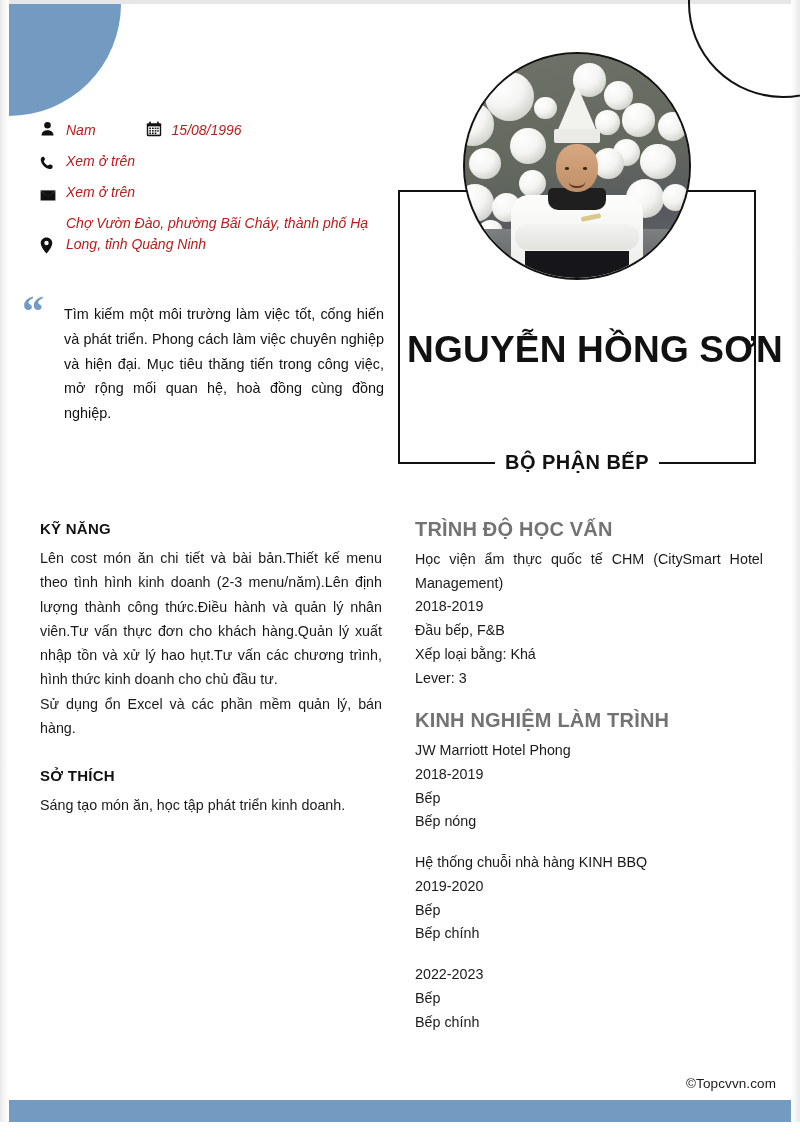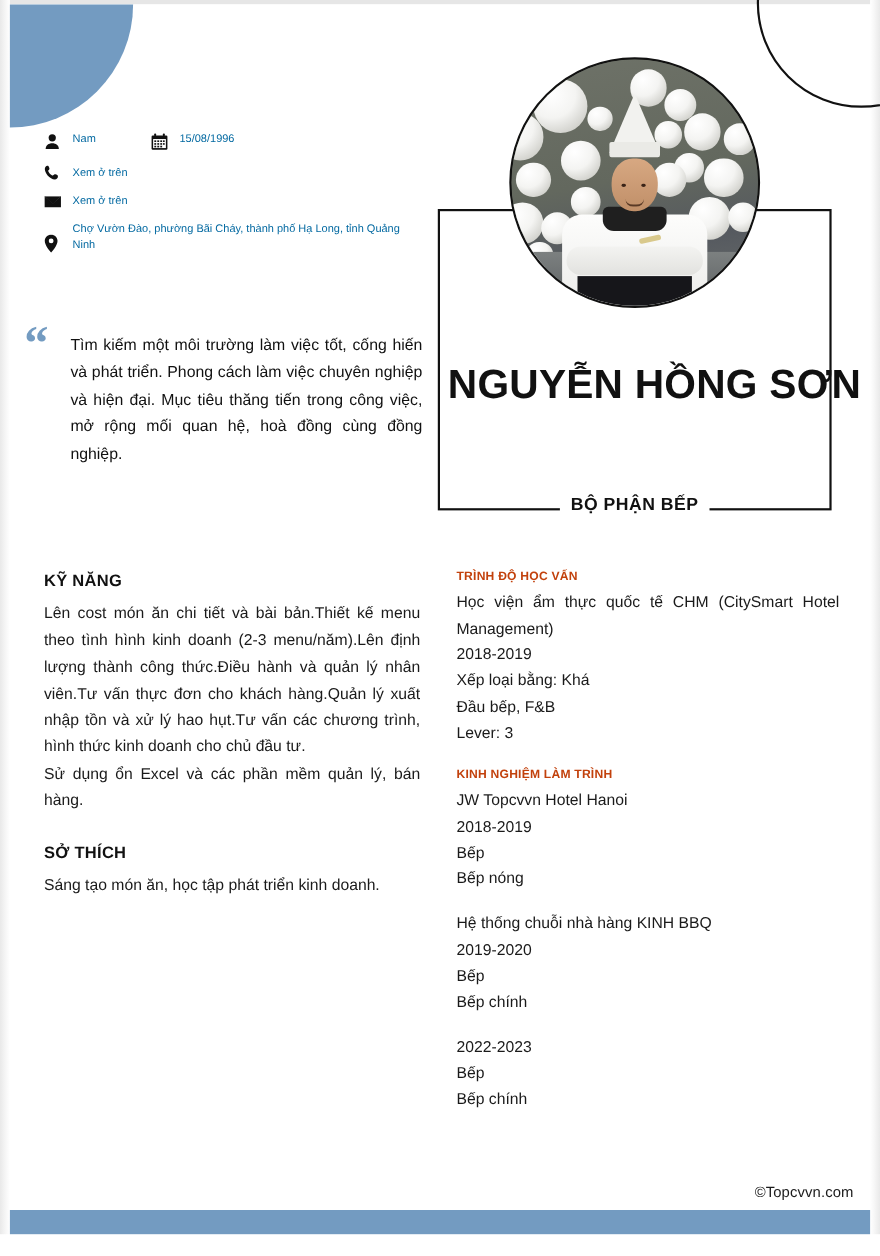--- a/index.html
+++ b/index.html
@@ -44,21 +44,21 @@
   .footer-credit {
     position:absolute; right:24px; top:1076px;
     font-size:13.5px; color:#1b1b1b; letter-spacing:0.1px;
   }
 
   
   .contact { position:absolute; left:40px; top:120px; width:345px; }
   .crow { display:flex; align-items:flex-end; margin-bottom:11px; }
   .cicon { width:26px; min-width:26px; display:flex; align-items:center; justify-content:flex-start; padding-top:1px; }
   .cicon svg { display:block; }
-  .ctext { font-size:10px; color:#0369a1; line-height:1.44; }
+  .ctext { font-size:14px; color:#b91c1c; line-height:1.44;font-style:italic; }
   .crow-inline { display:flex; align-items:flex-start; margin-bottom:11px; }
   .cseg { display:flex; align-items:flex-start; }
   .cseg.date { margin-left:50px; }
   .addr .ctext { max-width:310px; }
   .addr .cicon { padding-top:12px; }
 
   
   .quote-wrap { position:absolute; left:22px; top:296px; width:362px; display:flex; }
   .qmark { color:var(--accent); font-size:44px; line-height:0.72; font-family:"Liberation Serif", serif; font-weight:700; width:42px; min-width:42px; }
   .qtext {
@@ -76,21 +76,21 @@
   .sec-body {
     font-size:14.3px; line-height:1.70; color:#1a1a1a;
     text-align:justify; text-justify:inter-word;
   }
   .sec-body p { margin:0; }
   .gap-sec { height:27px; }
 
   
   .col-right { position:absolute; left:415px; top:518px; width:348px; }
   .r-title {
-    font-size:11px; font-weight:bold; color:#c2410c;
+    font-size:20px; font-weight:bold; color:#737373;
     letter-spacing:0.2px; margin-bottom:7px;
   }
   .r-line { font-size:14.3px; line-height:1.66; color:#1a1a1a; }
   .r-line.just { text-align:justify; text-justify:inter-word; }
   .blockgap { height:17px; }
   .sectiongap { height:19px; }
 
   
   .photo {
     position:absolute; left:463px; top:52px;
@@ -170,21 +170,21 @@
     font-size:37px; font-weight:bold; line-height:1.08;
     color:#111; letter-spacing:0.2px; z-index:5;
   }
   .roletext {
     position:absolute; left:398px; top:451px; width:358px;
     text-align:center; z-index:5;
   }
   .roletext span {
     display:inline-block;
     background:#ffffff; padding:0 10px;
-    font-size:16px; font-weight:bold; color:#111; letter-spacing:0.45px;
+    font-size:20px; font-weight:bold; color:#111; letter-spacing:0.45px;
   }
 </style>
 </head>
 <body>
 
 <div id="page">
 
   <div class="edge-top"></div>
   <div class="edge-left"></div>
   <div class="edge-right"></div>
@@ -323,31 +323,31 @@
       <p>Sáng tạo món ăn, học tập phát triển kinh doanh.</p>
     </div>
   </div>
 
   <div class="col-right">
 
     <div class="r-title">TRÌNH ĐỘ HỌC VẤN</div>
     <div>
       <div class="r-line just">Học viện ẩm thực quốc tế CHM (CitySmart Hotel Management)</div>
       <div class="r-line">2018-2019</div>
+      <div class="r-line">Đầu bếp, F&amp;B</div>
       <div class="r-line"> Xếp loại bằng: Khá</div>
-      <div class="r-line">Đầu bếp, F&amp;B</div>
       <div class="r-line">Lever: 3</div>
     </div>
 
     <div class="sectiongap"></div>
 
     <div class="r-title">KINH NGHIỆM LÀM TRÌNH</div>
 
     <div>
-      <div class="r-line">JW Topcvvn Hotel Hanoi</div>
+      <div class="r-line">JW Marriott Hotel Phong</div>
       <div class="r-line">2018-2019</div>
       <div class="r-line">Bếp</div>
       <div class="r-line">Bếp nóng</div>
     </div>
     <div class="blockgap"></div>
 
     <div>
       <div class="r-line">Hệ thống chuỗi nhà hàng KINH BBQ</div>
       <div class="r-line">2019-2020</div>
       <div class="r-line">Bếp</div>

